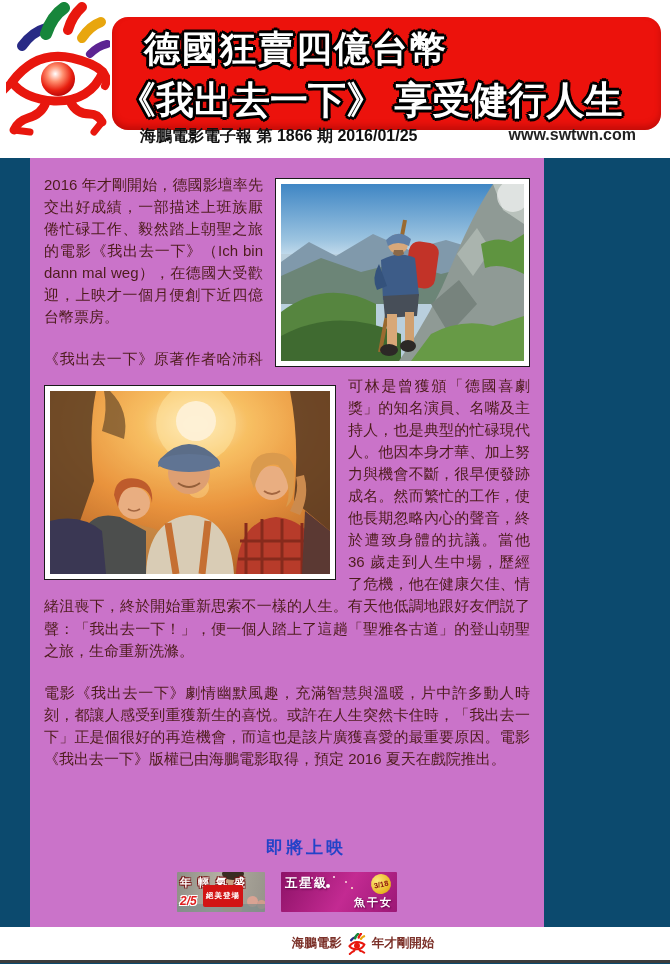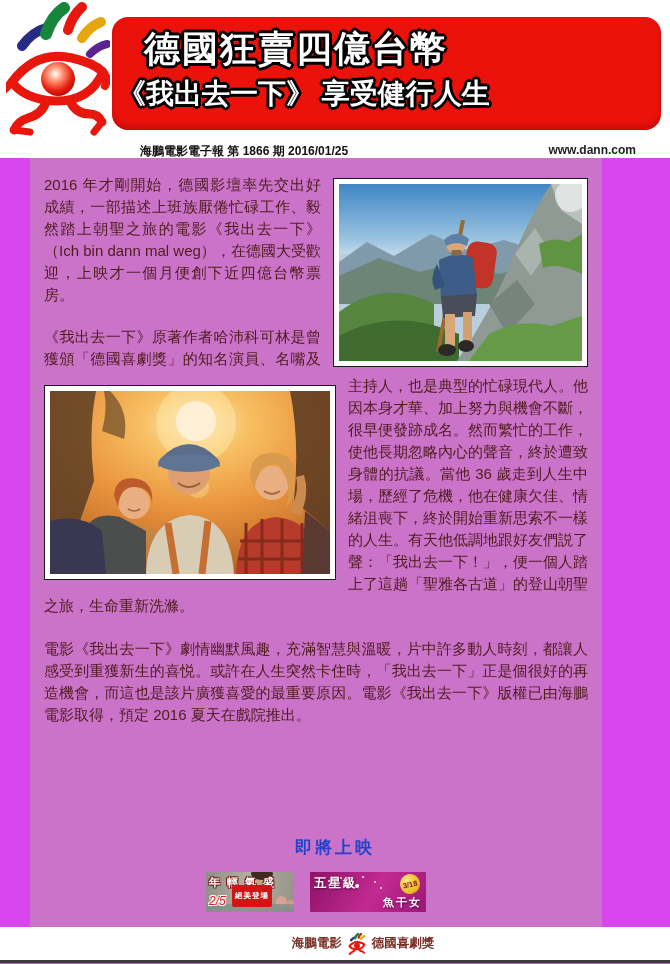--- a/index.html
+++ b/index.html
@@ -1,34 +1,34 @@
 <!DOCTYPE html>
 <html><head>
 <meta charset="utf-8">
 <style>
   html,body{margin:0;padding:0;background:#e9e9e9;}
-  .page{position:relative;width:670px;height:964px;background:#d946ef;margin:0 auto;
+  .page{position:relative;width:670px;height:964px;background:#0c4a6e;margin:0 auto;
         font-family:"Liberation Sans","DejaVu Sans",sans-serif;overflow:hidden;}
 
   
   .header{position:absolute;top:0;left:0;width:670px;height:158px;background:#fff;}
   .logo{position:absolute;left:6px;top:2px;width:104px;height:134px;}
   .title-banner{position:absolute;left:112px;top:17px;width:549px;height:113px;
                 background:#ec120c;border-radius:16px;box-shadow:inset 0 -4px 6px rgba(120,0,0,.35);}
   .title-line{color:#fff;font-weight:bold;white-space:nowrap;
       text-shadow:-2px -2px 0 #000,2px -2px 0 #000,-2px 2px 0 #000,2px 2px 0 #000,
                   -3px 0 0 #000,3px 0 0 #000,0 -3px 0 #000,0 3px 0 #000;}
   .title-line1{position:absolute;left:32px;top:8px;font-size:36px;letter-spacing:2px;}
-  .title-line2{position:absolute;left:6px;top:58px;font-size:28px;letter-spacing:0px;}
-  .issue-row{position:absolute;left:0;top:143px;width:650px;height:18px;font-size:12px;font-weight:bold;color:#111;}
+  .title-line2{position:absolute;left:6px;top:58px;font-size:38px;letter-spacing:0px;}
+  .issue-row{position:absolute;left:0;top:126px;width:650px;height:18px;font-size:16px;font-weight:bold;color:#111;}
   .issue-text{position:absolute;left:140px;top:0;}
   .site-text{position:absolute;right:14px;top:0;color:#222;}
 
   
-  .content{position:absolute;left:30px;top:158px;width:572px;height:769px;background:#ca73c9;
+  .content{position:absolute;left:30px;top:158px;width:514px;height:769px;background:#ca73c9;
            box-sizing:border-box;padding:16px 14px 0 14px;}
   .article{height:652px;overflow:hidden;}
   .article p{margin:0 0 20px 0;color:#4d1c1c;font-size:15px;line-height:1.47;text-align:justify;}
   .photo{background:#fff;padding:5px;border:1px solid #1a1a1a;}
   .photo svg{display:block;}
   .photo-1{float:right;margin:4px 0 8px 12px;width:243px;height:177px;}
   .photo-2{float:left;margin:10px 12px 6px 0;width:280px;height:183px;}
 
   .coming-soon{position:absolute;left:0;top:678px;width:100%;text-align:center;
                color:#2343c8;font-size:17px;font-weight:bold;letter-spacing:3px;margin-left:19px;}
@@ -37,21 +37,21 @@
 
   .banner-youth{background:linear-gradient(100deg,#8e8e86 0%,#b3afa2 45%,#97938a 100%);}
   .b1-back{position:absolute;left:46px;top:2px;width:20px;height:38px;background:#c7a284;
            border-radius:10px 10px 4px 4px;transform:rotate(3deg);}
   .b1-hair{position:absolute;left:45px;top:-4px;width:22px;height:12px;background:#3a2c22;border-radius:50%;}
   .b1-head1{position:absolute;left:70px;top:24px;width:11px;height:11px;background:#d9a393;border-radius:50%;}
   .b1-head2{position:absolute;left:80px;top:28px;width:9px;height:9px;background:#cf9c8c;border-radius:50%;}
   .b1-water{position:absolute;left:0;bottom:0;width:100%;height:8px;background:#7e8c8a;opacity:.7;}
   .b1-title{position:absolute;left:3px;top:3px;color:#fff;font-weight:bold;font-size:11px;letter-spacing:7px;
             text-shadow:1px 1px 0 #7a1212,-1px -1px 0 #7a1212,1px -1px 0 #7a1212,-1px 1px 0 #7a1212;}
-  .b1-date{position:absolute;left:3px;bottom:4px;color:#e01f1f;font-style:italic;font-weight:normal;font-size:12px;
+  .b1-date{position:absolute;left:3px;bottom:4px;color:#e01f1f;font-style:italic;font-weight:bold;font-size:12px;
            text-shadow:1px 1px 0 #fff,-1px -1px 0 #fff,1px -1px 0 #fff,-1px 1px 0 #fff;}
   .b1-tag{position:absolute;left:26px;bottom:5px;background:#d21414;color:#fff;font-size:7.5px;font-weight:bold;
           padding:6px 3px;border-radius:2px;letter-spacing:1px;}
 
   .banner-fish{background:linear-gradient(120deg,#8d1267 0%,#c32a92 55%,#9c1876 100%);padding-left:28px;}
   .b2-sparkles{position:absolute;left:30px;top:5px;width:2px;height:2px;background:#fff;border-radius:50%;
        box-shadow:10px 2px 0 #ffd,22px -1px 0 #fee,34px 4px 0 #fdd,16px 8px 0 1px #fff,40px 10px 0 #fec,-12px 3px 0 #fed;}
   .b2-top{position:absolute;left:4px;top:3px;color:#fff;font-weight:bold;font-size:12.5px;letter-spacing:2px;
           text-shadow:1px 1px 2px #5a0040;}
   .b2-bottom{position:absolute;right:4px;bottom:2px;color:#fff;font-weight:bold;font-size:11px;letter-spacing:2px;
@@ -102,21 +102,21 @@
         <path d="M8,128 L24,130" stroke="#e8170e" stroke-width="7" stroke-linecap="round"></path>
         <path d="M96,120 L88,130" stroke="#e8170e" stroke-width="7" stroke-linecap="round"></path>
       </svg>
     </div>
     <div class="title-banner">
       <div class="title-line title-line1">德國狂賣四億台幣</div>
       <div class="title-line title-line2">《我出去一下》 享受健行人生</div>
     </div>
     <div class="issue-row">
       <span class="issue-text">海鵬電影電子報 第 1866 期  2016/01/25</span>
-      <span class="site-text">www.dann.com</span>
+      <span class="site-text">www.swtwn.com</span>
     </div>
   </div>
 
   <div class="content">
     <div class="article">
 
       <figure class="photo photo-1" style="margin-top:4px;" aria-label="背著紅色背包、拄登山杖坐在山徑岩石上的男主角">
         <svg viewBox="0 0 243 177" width="243" height="177">
           <defs>
             <linearGradient id="sky" x1="0" y1="0" x2="0" y2="1">
@@ -242,16 +242,16 @@
       <svg viewBox="0 0 104 134" width="22" height="22">
         <path d="M16,44 Q26,30 40,26" stroke="#282a85" stroke-width="14" fill="none" stroke-linecap="round"></path>
         <path d="M40,32 Q46,14 58,6" stroke="#17863b" stroke-width="15" fill="none" stroke-linecap="round"></path>
         <path d="M62,28 Q66,14 76,5" stroke="#e8170e" stroke-width="14" fill="none" stroke-linecap="round"></path>
         <path d="M76,36 Q84,24 95,20" stroke="#e8a60e" stroke-width="14" fill="none" stroke-linecap="round"></path>
         <path d="M6,80 Q30,48 66,56 Q88,61 97,70 Q84,100 48,99 Q18,97 6,80 Z" fill="none" stroke="#e8170e" stroke-width="12"></path>
         <circle cx="52" cy="77" r="18" fill="#e8170e"></circle>
         <path d="M40,100 Q36,112 22,116 L8,128 M64,99 Q70,112 84,112 L96,120" stroke="#e8170e" stroke-width="12" fill="none" stroke-linecap="round"></path>
       </svg>
     </span>
-    <span>德國喜劇獎</span>
+    <span>年才剛開始</span>
   </div>
   <div class="bottom-line"></div>
 </div>
 
 </body></html>

